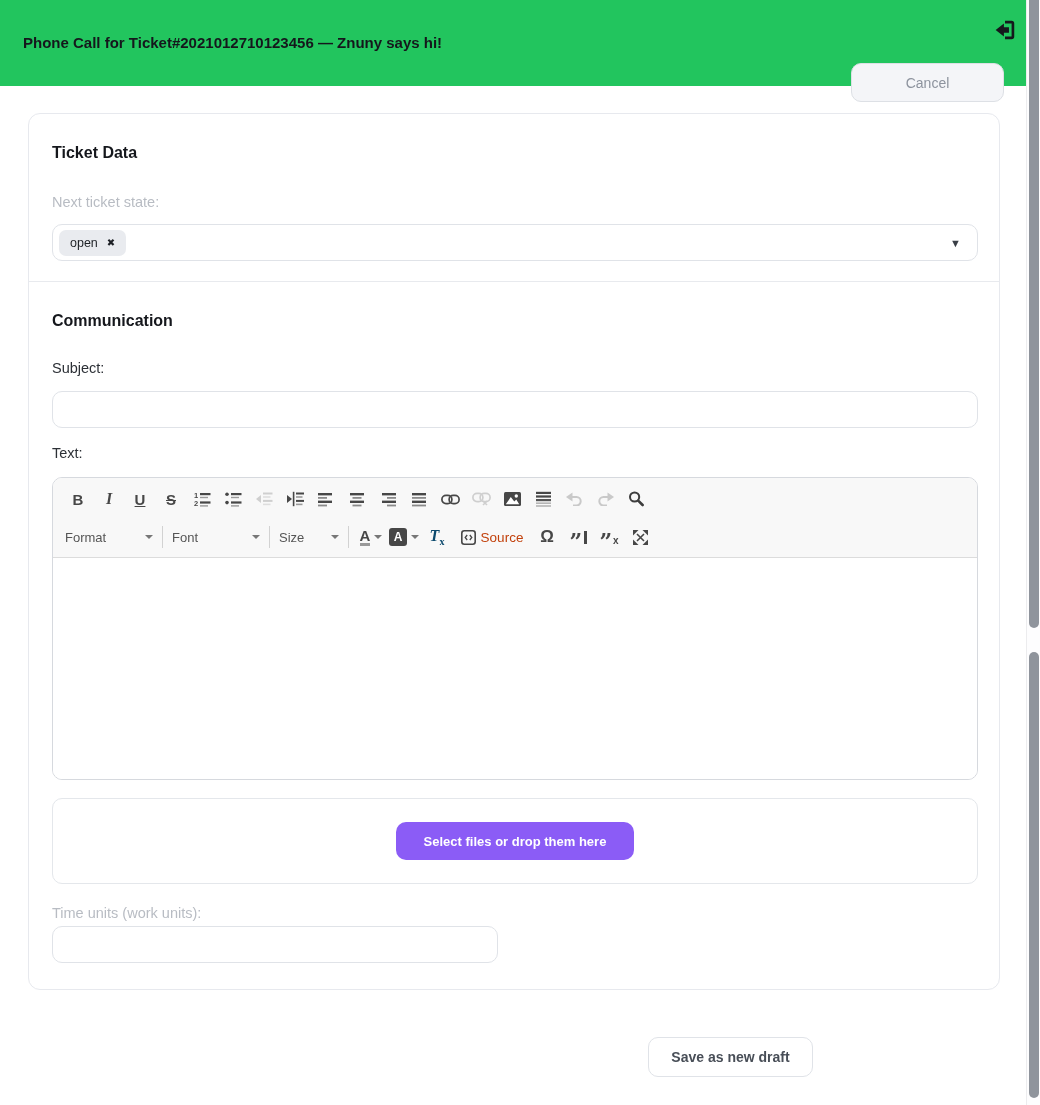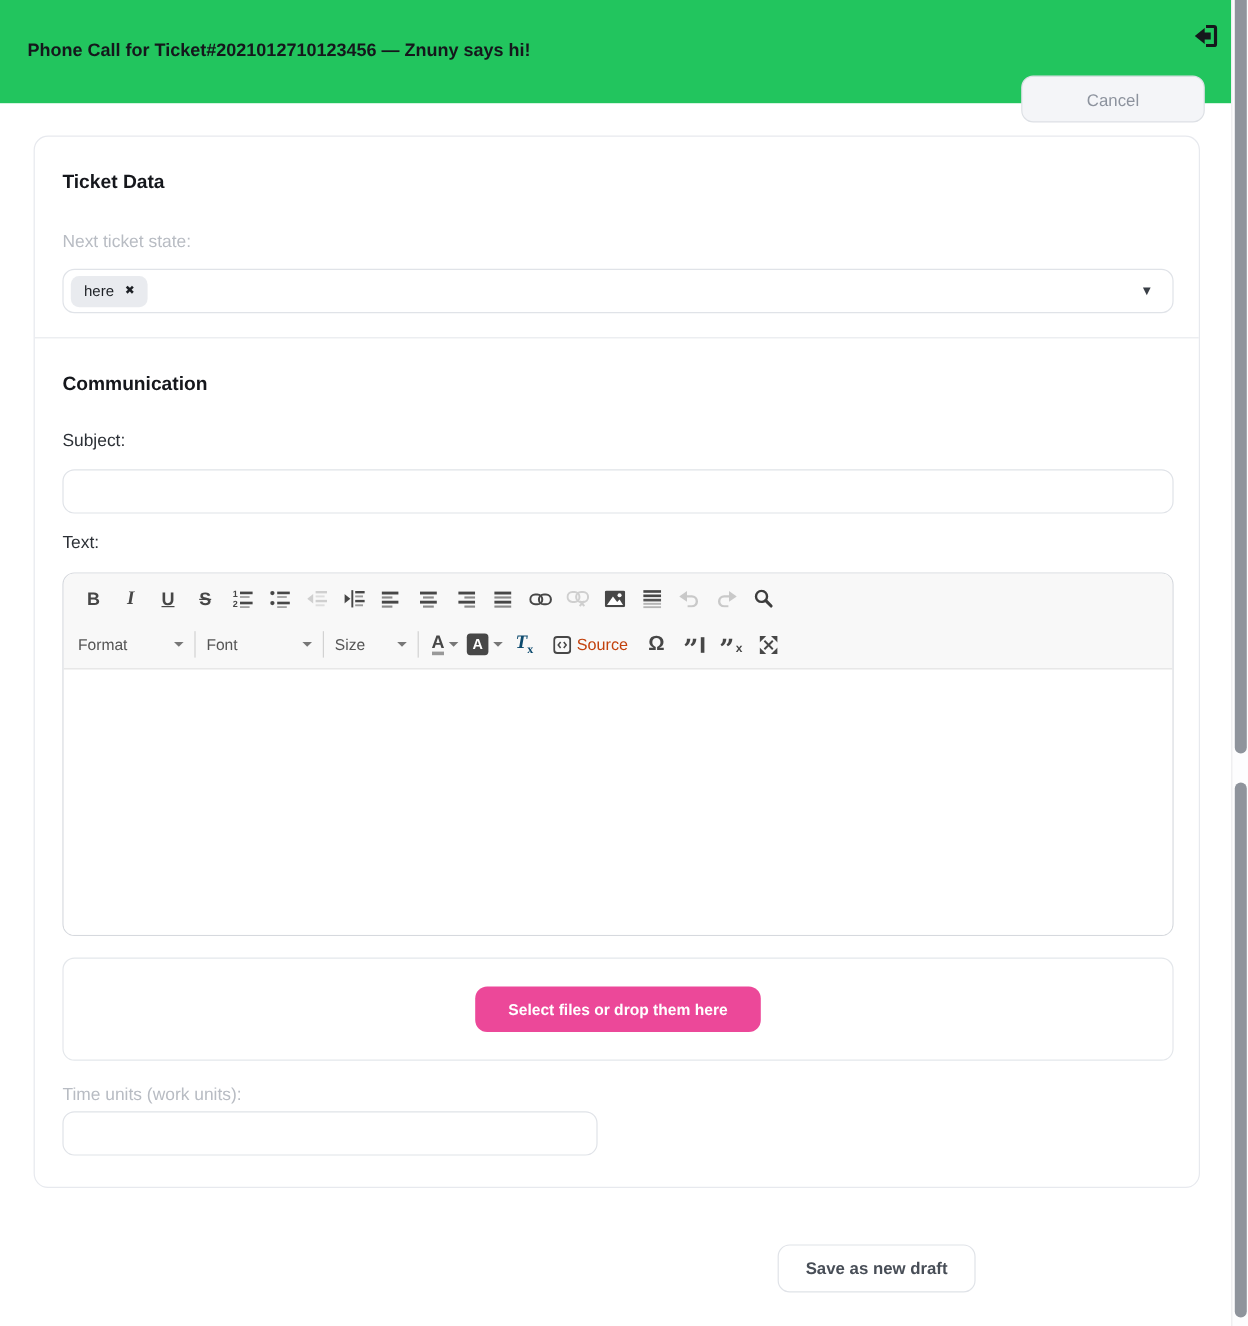--- a/index.html
+++ b/index.html
@@ -52,21 +52,21 @@
   .t-x sub { font-size:10px; font-style:normal; }
   .src-label { font-size:13.5px; color:#c2410c; margin-left:5px; }
   .omega { font-size:17px; font-weight:bold; color:#474747; }
   .quote-g { font-family:"DejaVu Serif",serif; font-size:22px; font-weight:bold; color:#474747; line-height:10px; position:relative; top:4px; }
   .quote-bar { width:2.5px; height:13px; background:#474747; margin-left:2px; }
   .quote-x { font-size:10px; font-weight:bold; color:#474747; margin-left:1px; position:relative; top:3px; }
   .editor-body { height:222px; background:#fff; cursor:text; }
 
   
   .dropzone { position:absolute; left:23px; top:684px; width:926px; height:86px; border:1px solid #e4e7eb; border-radius:10px; display:flex; align-items:center; justify-content:center; }
-  .dz-btn { width:238px; height:38px; background:#ec4899; border:none; border-radius:10px; color:#fff; font-size:13px; font-weight:bold; cursor:pointer; display:flex; align-items:center; justify-content:center; }
+  .dz-btn { width:238px; height:38px; background:#8b5cf6; border:none; border-radius:10px; color:#fff; font-size:13px; font-weight:bold; cursor:pointer; display:flex; align-items:center; justify-content:center; }
 
   
   .draft-btn { position:absolute; left:648px; top:1037px; width:165px; height:40px; background:#fff; border:1px solid #e0e3e8; border-radius:10px; color:#484e57; font-size:14px; font-weight:bold; display:flex; align-items:center; justify-content:center; cursor:pointer; }
   .submit-btn { position:absolute; left:834px; top:1036px; width:167px; height:42px; background:#f7911d; border:none; border-radius:10px; color:#fff; font-size:14px; font-weight:bold; display:flex; align-items:center; justify-content:center; cursor:pointer; }
 </style>
 </head>
 <body>
 
 <div id="app">
 
@@ -88,21 +88,21 @@
     <div class="thumb thumb2"></div>
   </div>
 
   <div class="card">
 
     <div class="h-section" style="top:30px;">Ticket Data</div>
     <div class="lbl-gray" style="top:193px; top:80px;">Next ticket state:</div>
 
     <div class="select-box">
       <div class="tag">
-        <span>here</span>
+        <span>open</span>
         <span class="tag-x">✖</span>
       </div>
       <span class="select-caret">▼</span>
     </div>
 
     <div class="divider"></div>
 
     <div class="h-section" style="top:198px;">Communication</div>
 
     <div class="lbl-dark" style="top:246px;">Subject:</div>

